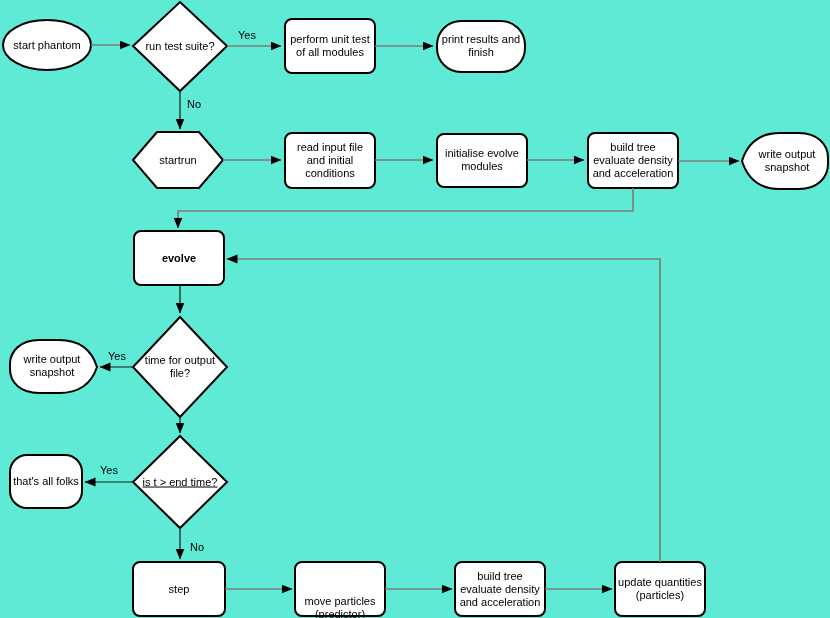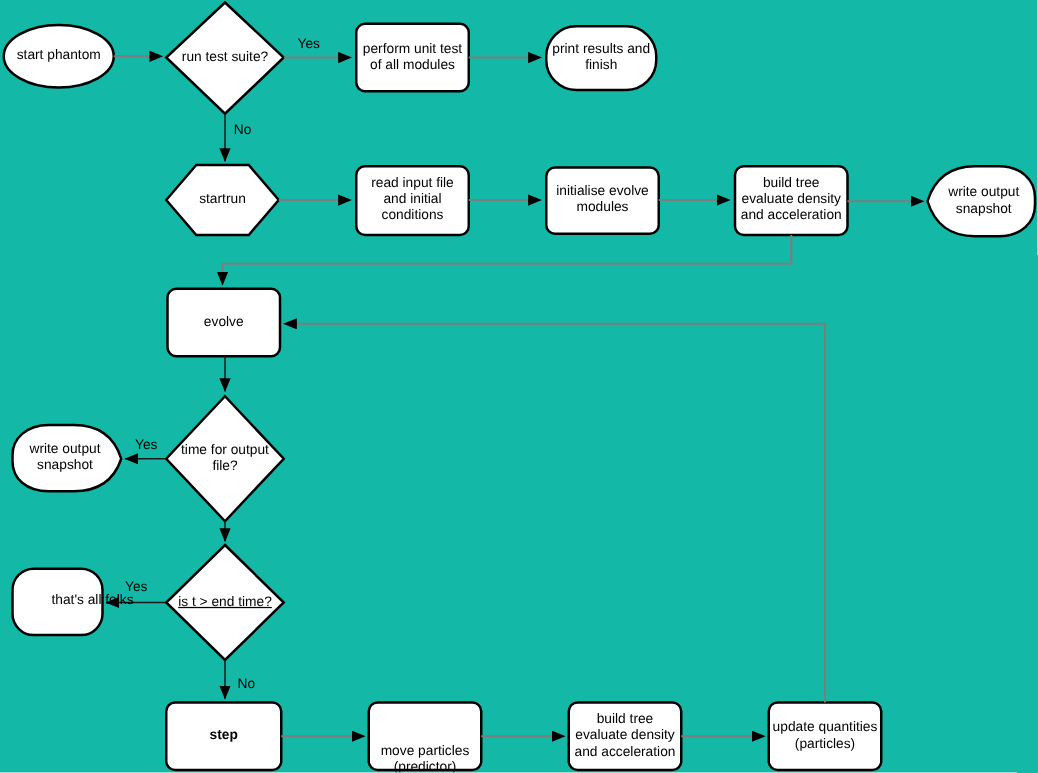--- a/index.html
+++ b/index.html
@@ -4,21 +4,21 @@
 <style>
   html, body {
     margin: 0;
     padding: 0;
     background: #ffffff;
   }
   .canvas {
     position: relative;
     width: 830px;
     height: 618px;
-    background: #14b8a6;
+    background: #5eead4;
     font-family: "Liberation Sans", "DejaVu Sans", sans-serif;
     overflow: hidden;
   }
   .canvas svg {
     position: absolute;
     left: 0;
     top: 0;
   }
   .shape {
     fill: #ffffff;
@@ -125,28 +125,28 @@
   <div class="lbl" style="left:330px; top:160px; width:88px;">read input file
 and initial
 conditions</div>
   <div class="lbl" style="left:482px; top:160px; width:88px;">initialise evolve
 modules</div>
   <div class="lbl" style="left:633px; top:160px; width:90px;">build tree
 evaluate density
 and acceleration</div>
   <div class="lbl" style="left:787px; top:161px; width:74px;">write output
 snapshot</div>
-  <div class="lbl" style="left:179px; top:258px; width:80px;">evolve</div>
+  <div class="lbl" style="left:179px; top:258px; width:80px;font-weight:bold;">evolve</div>
   <div class="lbl" style="left:180px; top:367px; width:84px;">time for output
 file?</div>
   <div class="lbl" style="left:52px;  top:366px; width:74px;">write output
 snapshot</div>
   <div class="lbl" style="left:180px; top:482px; width:92px;text-decoration:underline;">is t &gt; end time?</div>
-  <div class="lbl" style="left:46px;  top:481px; width:74px;margin-left:28px;">that's all folks</div>
-  <div class="lbl" style="left:179px; top:589px; width:80px;font-weight:bold;">step</div>
+  <div class="lbl" style="left:46px;  top:481px; width:74px;">that's all folks</div>
+  <div class="lbl" style="left:179px; top:589px; width:80px;">step</div>
   <div class="lbl" style="left:340px; top:589px; width:88px;margin-top:19px;">move particles
 (predictor)</div>
   <div class="lbl" style="left:500px; top:589px; width:90px;">build tree
 evaluate density
 and acceleration</div>
   <div class="lbl" style="left:660px; top:589px; width:90px;">update quantities
 (particles)</div>
 
   <div class="edge-lbl" style="left:247px; top:35px;">Yes</div>
   <div class="edge-lbl" style="left:194px; top:104px;">No</div>

